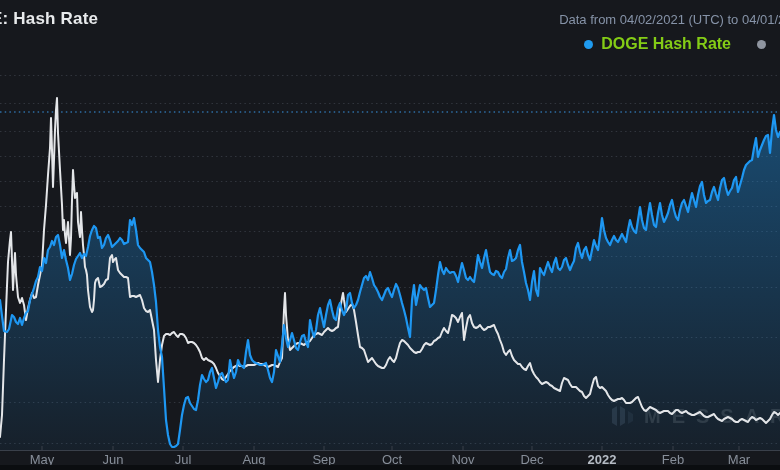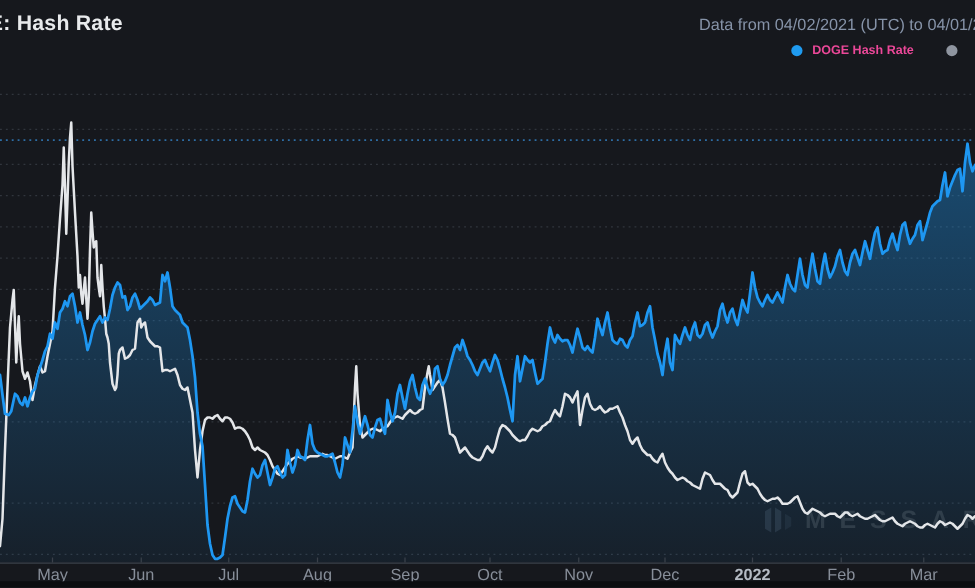--- a/index.html
+++ b/index.html
@@ -19,21 +19,21 @@
   .date-note{
     position:absolute;right:-27px;top:12px;
     font-size:13px;color:#8693a8;white-space:nowrap;
   }
   .legend{
     position:absolute;top:35px;right:6px;
     display:flex;align-items:center;gap:26px;
   }
   .legend-item{display:flex;align-items:center;gap:8px;cursor:pointer;}
   .legend-dot{width:9px;height:9px;border-radius:50%;}
-  .legend-label{font-size:10px;font-weight:700;color:#ec4899;white-space:nowrap;}
+  .legend-label{font-size:16px;font-weight:700;color:#84cc16;white-space:nowrap;}
   .chart-wrap{position:absolute;left:0;top:0;}
   .watermark{
     position:absolute;left:610px;top:403px;
     display:flex;align-items:center;gap:10px;
     pointer-events:none;
   }
   .watermark-text{
     font-size:20px;font-weight:700;
     letter-spacing:11px;
     color:rgba(195,205,218,0.15);

